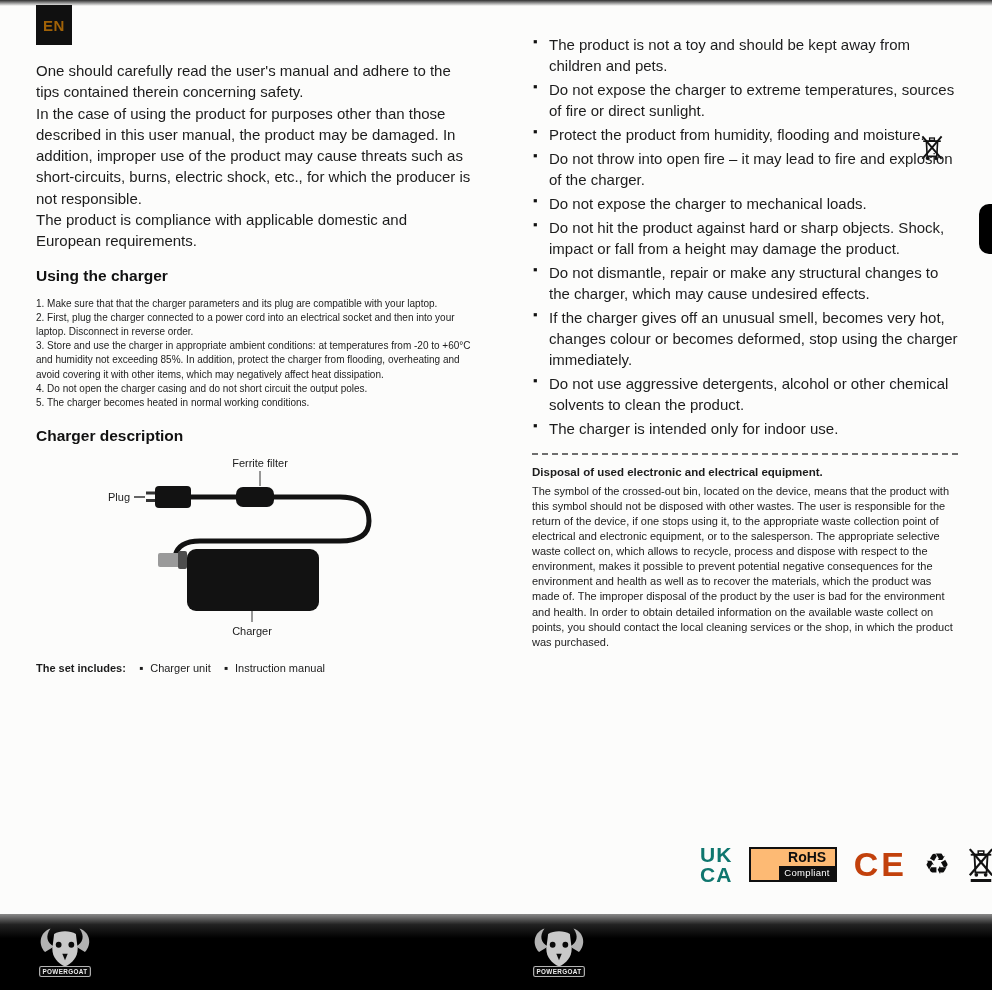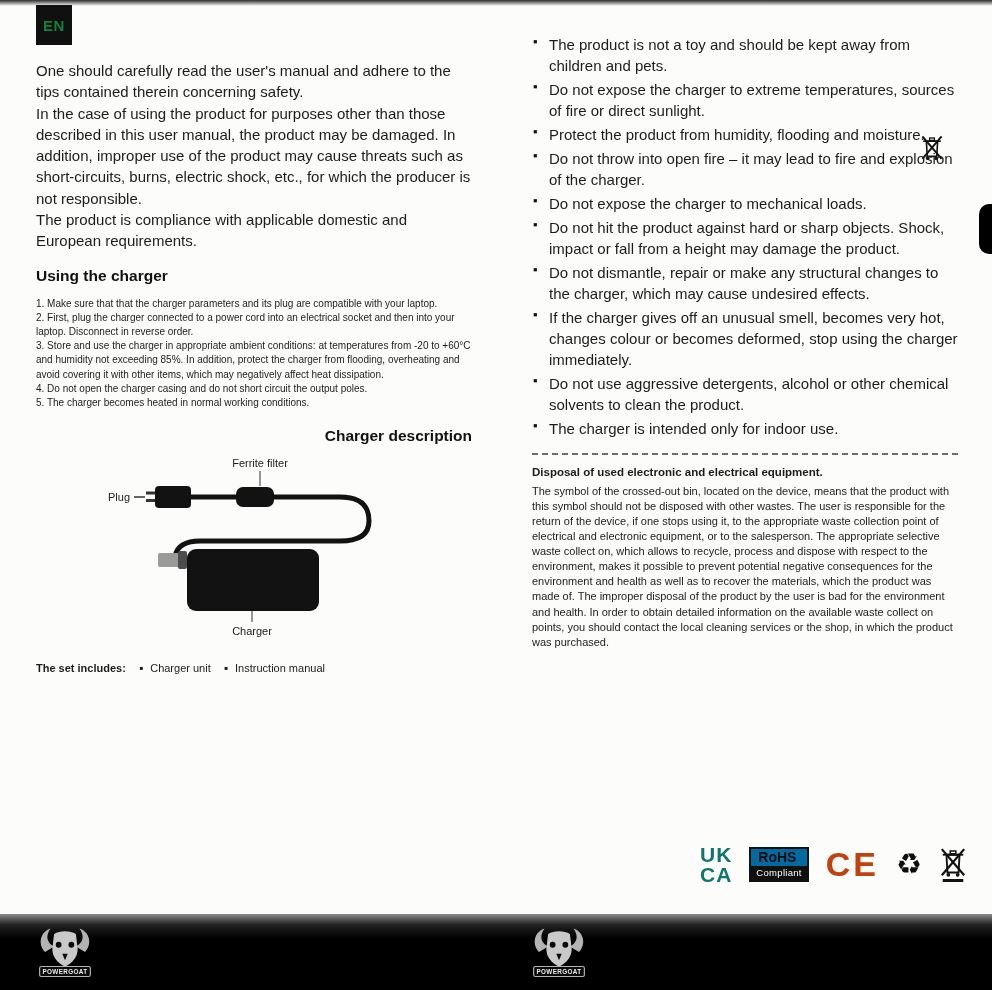--- a/index.html
+++ b/index.html
@@ -8,31 +8,31 @@
     background:#fcfcfb; color:#1c1c1c;
     font-family:"Liberation Sans", sans-serif;
     overflow:hidden;
   }
   .edge-top {
     position:absolute; top:0; left:0; right:0; height:6px;
     background:linear-gradient(to bottom,#2e2e2e,rgba(245,245,245,0));
   }
   .lang-badge {
     position:absolute; left:36px; top:5px; width:36px; height:40px;
-    background:#101010; color:#15803d; font-weight:bold; font-size:15px;
+    background:#101010; color:#a16207; font-weight:bold; font-size:15px;
     display:flex; align-items:center; justify-content:center; letter-spacing:0.5px;
   }
   .col-left  { position:absolute; left:36px;  top:60px; width:436px; }
   .col-right { position:absolute; left:532px; top:34px; width:426px; }
 
   h2 { font-size:15.5px; font-weight:bold; margin:0 0 11px; color:#111; }
   .para { font-size:15px; line-height:1.42; white-space:pre-line; margin:0 0 12px; }
   .steps p { font-size:10px; line-height:1.42; margin:0; }
   .h-using { margin:15px 0 12px; }
-  .h-desc  { margin:17px 0 4px;text-align:right; }
+  .h-desc  { margin:17px 0 4px; }
 
   ul.bullets { margin:0; padding:0; list-style:none; }
   ul.bullets li {
     position:relative; padding-left:17px; margin:0 0 3px;
     font-size:15px; line-height:1.40;
   }
   ul.bullets li::before {
     content:"▪"; position:absolute; left:1px; top:-1px; font-size:13px; color:#111;
   }
 
@@ -44,21 +44,21 @@
   .diagram { margin:4px 0 6px 64px; }
   .diagram text { font-size:11px; fill:#1c1c1c; font-family:"Liberation Sans", sans-serif; }
 
   .set-line { font-size:11px; margin-top:10px; }
   .set-label { font-weight:bold; }
   .inc-item { margin-left:10px; }
   .inc-item::before { content:"▪"; font-size:12px; margin-right:7px; }
 
   .marks { position:absolute; left:700px; top:845px; display:flex; align-items:center; gap:17px; }
   .ukca { font-weight:bold; font-size:21px; line-height:0.92; letter-spacing:1px; color:#0f766e; }
-  .rohs { border:2.5px solid #101010; text-align:left; background:#0369a1; }
+  .rohs { border:2.5px solid #101010; text-align:center; background:#fdba74;padding-left:28px; }
   .rohs-top { font-weight:bold; font-size:14px; padding:0 7px 1px; color:#0d0d0d; }
   .rohs-bot { background:#101010; color:#fff; font-size:9.5px; padding:1px 5px 2px; letter-spacing:0.3px; }
   .ce { font-size:34px; font-weight:bold; letter-spacing:3px; color:#c2410c; }
   .recycle { font-size:29px; color:#0d0d0d; line-height:1; }
 
   .bin-top { position:absolute; left:920px; top:134px; }
   .edge-blob {
     position:absolute; right:0; top:204px; width:13px; height:50px;
     background:#000; border-radius:10px 0 0 10px;
   }

